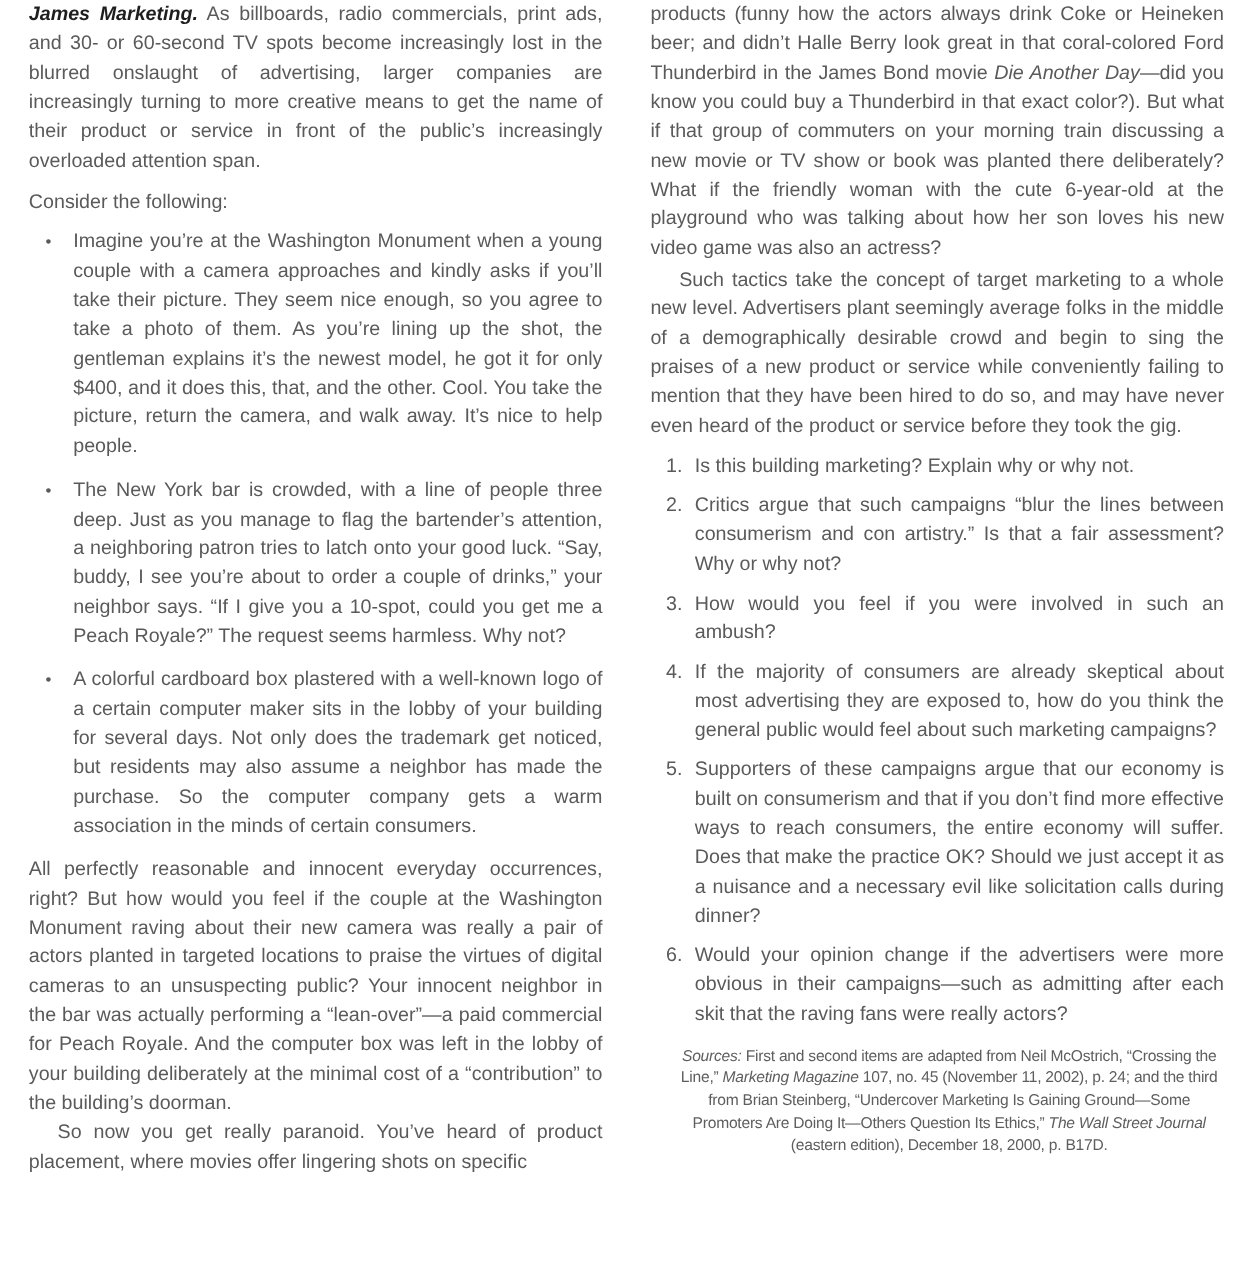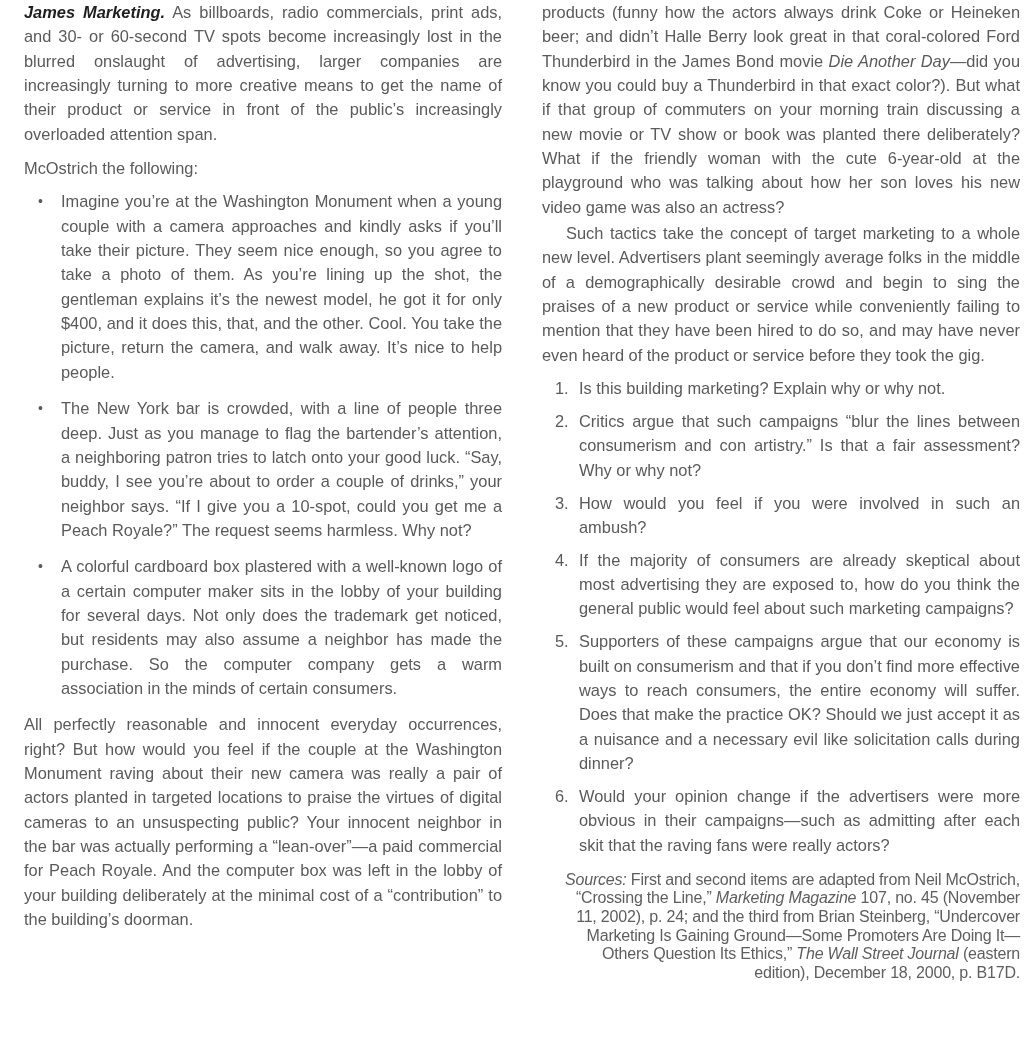--- a/index.html
+++ b/index.html
@@ -21,49 +21,50 @@
   .indent { text-indent: 24px; }
   ul.bullets { list-style: none; margin: 9px 0 0 0; padding: 0; }
   ul.bullets li { position: relative; padding-left: 37px; margin-bottom: 12px; }
   ul.bullets li .bullet {
     position: absolute; left: 14px; top: 0; font-size: 14px; color: #5a5a5a;
   }
   ol.questions { list-style: none; margin: 9px 0 0 0; padding: 0; }
   ol.questions li { position: relative; padding-left: 37px; margin-bottom: 8.5px; }
   ol.questions li .num { position: absolute; left: 13px; top: 0; }
   .sources {
-    margin-top: 14px; font-size: 16px; line-height: 18.6px; text-align: right;
+    margin-top: 14px; font-size: 13px; line-height: 18.6px; text-align: center;
     color: #5e5e5e; letter-spacing: -0.2px; margin-left: 20px;
   }
   em { font-style: italic; }
 </style>
 </head>
 <body>
 
 <div class="col col-left">
   <p><span class="lead">James Marketing.</span><span> As billboards, radio commercials, print ads, and 30- or 60-second TV spots become increasingly lost in the blurred onslaught of advertising, larger companies are increasingly turning to more creative means to get the name of their product or service in front of the public’s increasingly overloaded attention span.</span></p>
 
-  <p class="gap">McOstrich the following:</p>
+  <p class="gap">Consider the following:</p>
 
   <ul class="bullets">
     <li>
       <span class="bullet">•</span>
       <span>Imagine you’re at the Washington Monument when a young couple with a camera approaches and kindly asks if you’ll take their picture. They seem nice enough, so you agree to take a photo of them. As you’re lining up the shot, the gentleman explains it’s the newest model, he got it for only $400, and it does this, that, and the other. Cool. You take the picture, return the camera, and walk away. It’s nice to help people.</span>
     </li>
     <li>
       <span class="bullet">•</span>
       <span>The New York bar is crowded, with a line of people three deep. Just as you manage to flag the bartender’s attention, a neighboring patron tries to latch onto your good luck. “Say, buddy, I see you’re about to order a couple of drinks,” your neighbor says. “If I give you a 10-spot, could you get me a Peach Royale?” The request seems harmless. Why not?</span>
     </li>
     <li>
       <span class="bullet">•</span>
       <span>A colorful cardboard box plastered with a well-known logo of a certain computer maker sits in the lobby of your building for several days. Not only does the trademark get noticed, but residents may also assume a neighbor has made the purchase. So the computer company gets a warm association in the minds of certain consumers.</span>
     </li>
   </ul>
 
   <p>All perfectly reasonable and innocent everyday occurrences, right? But how would you feel if the couple at the Washington Monument raving about their new camera was really a pair of actors planted in targeted locations to praise the virtues of digital cameras to an unsuspecting public? Your innocent neighbor in the bar was actually performing a “lean-over”—a paid commercial for Peach Royale. And the computer box was left in the lobby of your building deliberately at the minimal cost of a “contribution” to the building’s doorman.</p>
+  <p class="indent">So now you get really paranoid. You’ve heard of product placement, where movies offer lingering shots on specific</p>
 </div>
 
 <div class="col col-right">
   <p><span>products (funny how the actors always drink Coke or Heineken beer; and didn’t Halle Berry look great in that coral-colored Ford Thunderbird in the James Bond movie </span><em>Die Another Day</em><span>—did you know you could buy a Thunderbird in that exact color?). But what if that group of commuters on your morning train discussing a new movie or TV show or book was planted there deliberately? What if the friendly woman with the cute 6-year-old at the playground who was talking about how her son loves his new video game was also an actress?</span></p>
 
   <p class="indent" style="margin-top:2px">Such tactics take the concept of target marketing to a whole new level. Advertisers plant seemingly average folks in the middle of a demographically desirable crowd and begin to sing the praises of a new product or service while conveniently failing to mention that they have been hired to do so, and may have never even heard of the product or service before they took the gig.</p>
 
   <ol class="questions">
     <li><span class="num">1.</span><span>Is this building marketing? Explain why or why not.</span></li>
     <li><span class="num">2.</span><span>Critics argue that such campaigns “blur the lines between consumerism and con artistry.” Is that a fair assessment? Why or why not?</span></li>

